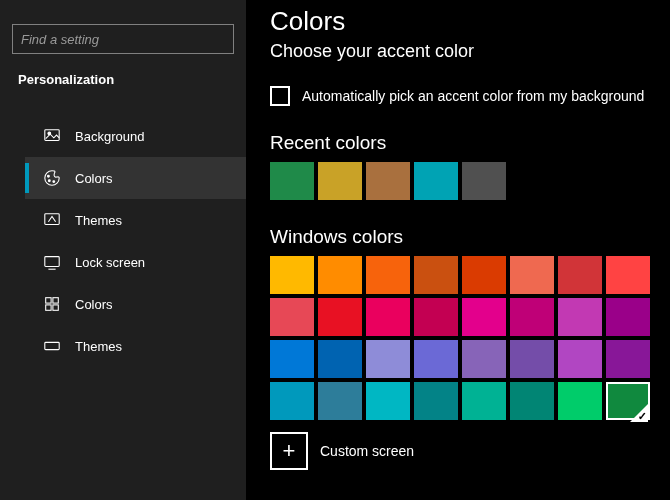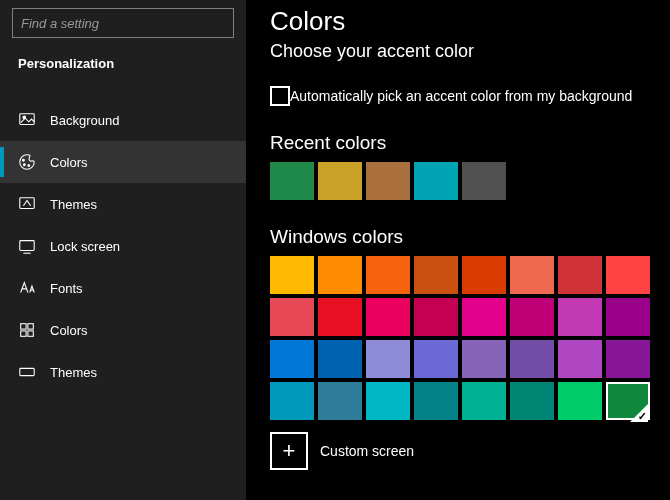--- a/index.html
+++ b/index.html
@@ -5,41 +5,41 @@
     * { margin: 0; padding: 0; box-sizing: border-box; }
     body {
       width: 670px; height: 500px;
       background: #000; color: #fff;
       font-family: "Segoe UI", Arial, sans-serif;
       display: flex; overflow: hidden;
     }
     .sidebar {
       width: 246px; height: 100%;
       background: #1f1f1f;
-      padding: 8px 0 0 0;
+      padding: 24px 0 0 0;
       flex-shrink: 0;
     }
     .search-box {
       margin: 0 12px 14px 12px;
       border: 1px solid #808080;
       height: 30px;
       display: flex; align-items: center;
       padding: 0 8px;
     }
     .search-box input {
       flex: 1; background: transparent; border: none;
       color: #ccc; font-size: 13px; outline: none;
     }
     .search-box input::placeholder { color: #999; font-style: italic; }
     .search-box .icon { color: #ccc; font-size: 14px; }
     .section-title {
       padding: 4px 18px 12px 18px;
       font-size: 13px; font-weight: 600;
     }
-    .nav-items { margin-top: 16px; }
+    .nav-items { margin-top: 16px; margin-left: 25px; }
     .nav-item {
       display: flex; align-items: center;
       height: 42px; padding: 0 18px;
       font-size: 13px; cursor: pointer;
       gap: 14px;
       position: relative;
     }
     .nav-item.active {
       background: #333;
     }
@@ -47,21 +47,21 @@
       content: ""; position: absolute; left: 0; top: 6px; bottom: 6px;
       width: 4px; background: #0099bc;
     }
     .nav-icon { width: 18px; height: 18px; display: flex; align-items: center; justify-content: center; flex-shrink: 0;}
     .nav-icon svg { width: 18px; height: 18px; stroke: #fff; fill: none; stroke-width: 1.2; }
     .main {
       flex: 1; background: #000; padding: 6px 0 0 24px; overflow: hidden;
     }
     .page-title { font-size: 26px; font-weight: 300; }
     .page-sub { font-size: 18px; font-weight: 300; margin-top: 4px; }
-    .check-row { display: flex; align-items: center; gap: 0; margin-top: 24px; }
+    .check-row { display: flex; align-items: center; gap: 12px; margin-top: 24px; }
     .check-box {
       width: 20px; height: 20px; border: 2px solid #fff;
     }
     .check-label { font-size: 14px; }
     .colors-heading { font-size: 19px; margin-top: 26px; margin-bottom: 8px; }
     .swatch-row { display: flex; gap: 4px; flex-wrap: wrap; }
     .swatch {
       width: 44px; height: 38px; cursor: pointer; position: relative;
     }
     .swatch .check-mark {
@@ -133,29 +133,20 @@
         <span class="nav-icon">
           <svg viewBox="0 0 20 20">
             <rect x="2" y="4" width="16" height="11" rx="1"></rect>
             <line x1="6" y1="18" x2="14" y2="18"></line>
           </svg>
         </span>
         <span>Lock screen</span>
       </div>
       <div class="nav-item">
         <span class="nav-icon">
-          <svg viewBox="0 0 20 20" stroke-width="1.5">
-            <path d="M3 15 L7 4 L11 15 M4.5 11 L9.5 11"></path>
-            <path d="M13 15 L15.5 8 L18 15 M14 12.5 L17 12.5"></path>
-          </svg>
-        </span>
-        <span>Fonts</span>
-      </div>
-      <div class="nav-item">
-        <span class="nav-icon">
           <svg viewBox="0 0 20 20">
             <rect x="3" y="3" width="6" height="6"></rect>
             <rect x="11" y="3" width="6" height="6"></rect>
             <rect x="3" y="11" width="6" height="6"></rect>
             <rect x="11" y="11" width="6" height="6"></rect>
           </svg>
         </span>
         <span>Colors</span>
       </div>
       <div class="nav-item">

